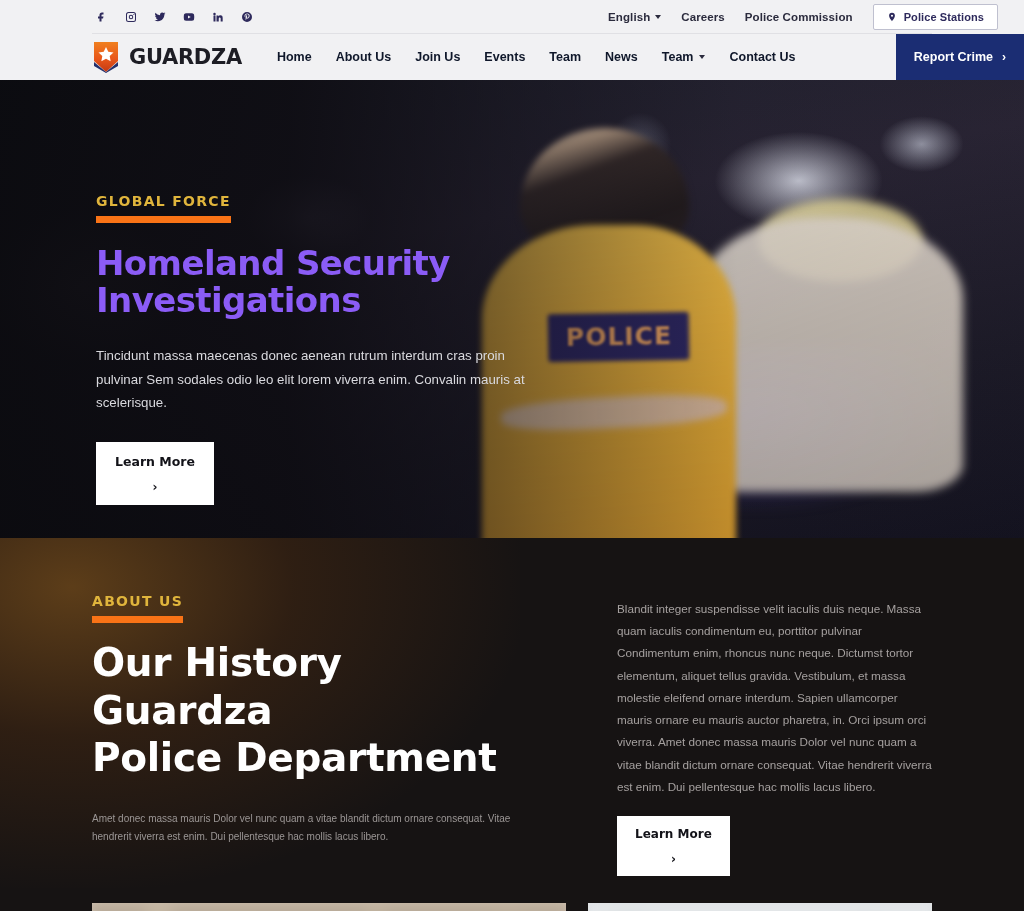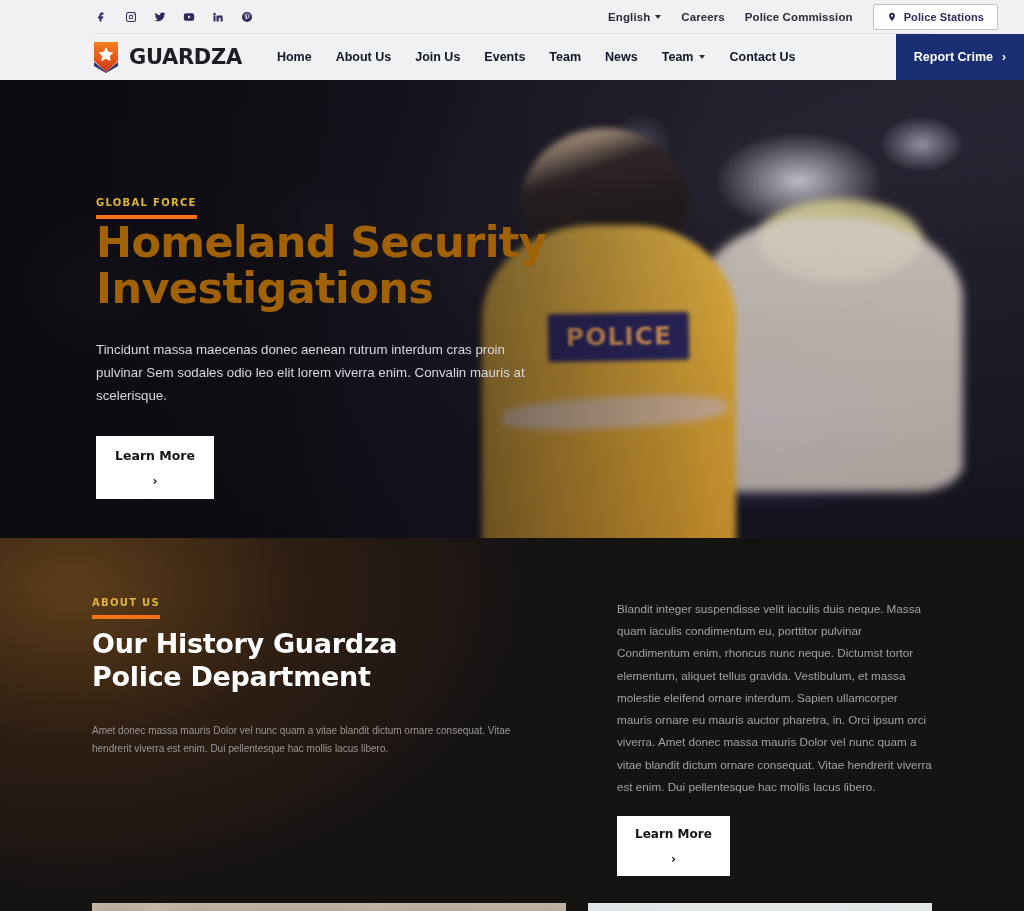--- a/index.html
+++ b/index.html
@@ -145,28 +145,28 @@
     filter:blur(6px);
   }
   .hero-shade{
     position:absolute; inset:0;
     background:linear-gradient(90deg,rgba(10,10,14,.93) 0%,rgba(12,11,16,.86) 28%,rgba(14,13,20,.45) 52%,rgba(14,13,20,.12) 72%,rgba(14,13,20,.05) 100%);
   }
   .hero-inner{
     position:relative; z-index:3; padding:112px 0 0 96px; max-width:560px;
   }
   .eyebrow{
-    display:inline-block; color:#e0b53c; font-size:10px; font-weight:700;
-    letter-spacing:1.3px; padding-bottom:7px; border-bottom:4px solid #f97316;
+    display:inline-block; color:#e0b53c; font-size:14px; font-weight:700;
+    letter-spacing:1.3px; padding-bottom:7px; border-bottom:7px solid #f97316;
     font-family:"DejaVu Sans", sans-serif;
   }
   .hero h1{
     font-family:"DejaVu Sans", sans-serif;
-    font-size:43px; line-height:1.08; font-weight:700; letter-spacing:-.6px;
-    color:#a16207;
+    font-size:34px; line-height:1.08; font-weight:700; letter-spacing:-.6px;
+    margin-top:22px; color:#8b5cf6;
   }
   .hero p{
     margin-top:26px; font-size:13.3px; line-height:1.75; color:#d9d9de;
     max-width:450px;
   }
   .btn-light{
     margin-top:28px; display:inline-flex; align-items:center; gap:12px;
     background:#fff; color:#121218; border:none; cursor:pointer;
     padding:12px 19px; font-size:12.5px; font-weight:700;
     font-family:"DejaVu Sans", sans-serif;
@@ -182,22 +182,22 @@
     background:radial-gradient(ellipse at 30% 30%, rgba(150,96,30,.55) 0%, rgba(110,60,18,.28) 35%, rgba(22,19,19,0) 72%);
     pointer-events:none;
   }
   .about-grid{
     position:relative; z-index:2;
     display:grid; grid-template-columns:420px 1fr; gap:105px;
     padding:0 92px;
   }
   .about h2{
     font-family:"DejaVu Sans", sans-serif;
-    font-size:27px; line-height:1.22; font-weight:700; letter-spacing:-.3px;
-    margin-top:9px; color:#fff;
+    font-size:39px; line-height:1.22; font-weight:700; letter-spacing:-.3px;
+    margin-top:16px; color:#fff;
   }
   .about .lead{
     margin-top:28px; font-size:10px; line-height:1.85; color:#9b9695;
   }
   .about .body{
     font-size:11.7px; line-height:1.9; color:#a5a09f; padding-top:6px;
   }
   .btn-light.sm{ margin-top:18px; padding:11px 18px; font-size:12px; }
 
   

